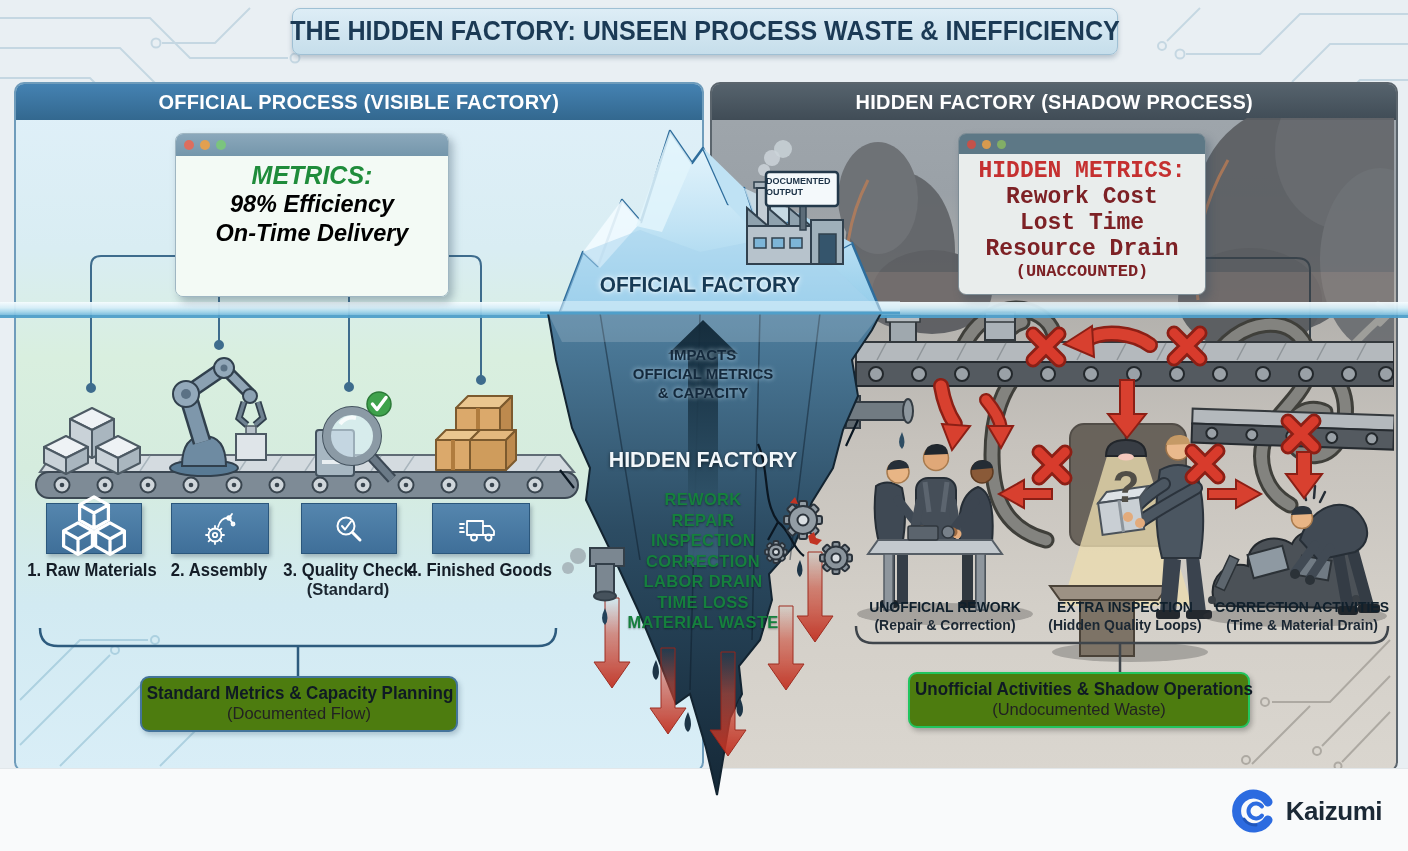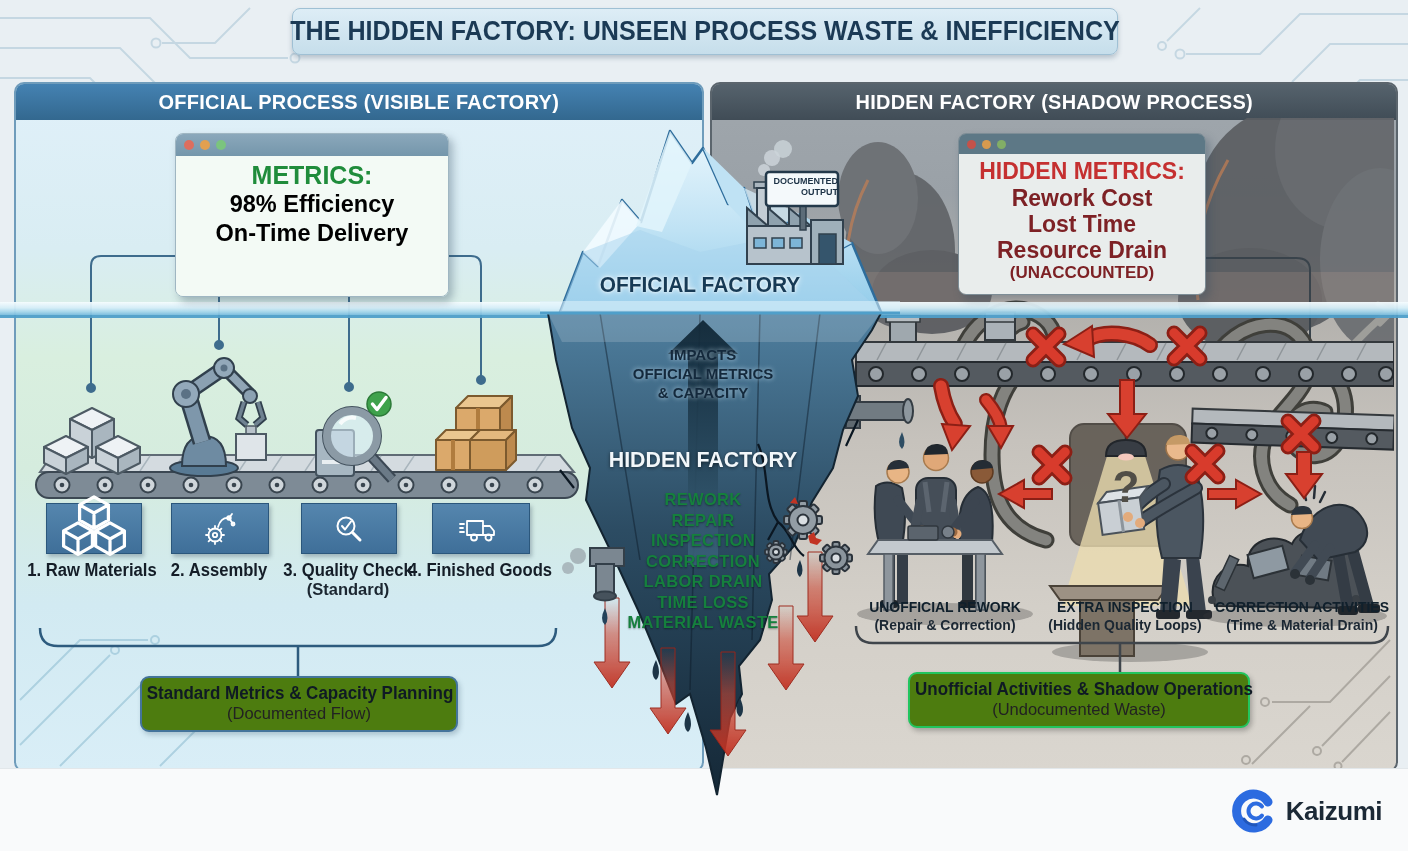--- a/index.html
+++ b/index.html
@@ -29,27 +29,27 @@
     background:linear-gradient(180deg,#f6fdff,#d6eef8 45%,#a6d7ec 75%,#79bcde);
     border-bottom:3px solid #4f9fca;opacity:.95;}
   .iceberg-layer{left:520px;top:118px;z-index:4;pointer-events:none;}
   .txt{z-index:5;}
   
   .win{z-index:5;border-radius:8px;overflow:hidden;box-shadow:4px 5px 8px rgba(50,75,95,.35);}
   .win-bar{height:22px;display:flex;align-items:center;padding-left:8px;gap:6px;}
   .dot{width:10px;height:10px;border-radius:50%;}
   .win-metrics{left:175px;top:133px;width:272px;height:162px;border:1.5px solid #9fb6c2;}
   .win-metrics .win-bar{background:linear-gradient(180deg,#8ba8bb,#7496ab);}
-  .win-metrics .win-body{background:#f3faf5;height:140px;text-align:center;}
+  .win-metrics .win-body{background:#f3faf5;height:140px;text-align:center;font-style:italic;}
   .m-title{font-size:25px;font-weight:800;color:#1f8c3b;padding-top:5px;}
   .m-line{font-size:23.5px;font-weight:800;color:#000000;line-height:29px;}
   .win-hidden{left:958px;top:133px;width:246px;height:160px;border:1.5px solid #7d8d96;}
   .win-hidden .win-bar{height:20px;background:#5d7886;}
   .win-hidden .dot{width:9px;height:9px;}
-  .win-hidden .win-body{background:#e9edec;height:140px;text-align:center;}
+  .win-hidden .win-body{background:#e9edec;height:140px;text-align:center;font-family:Liberation Mono, monospace;}
   .h-title{font-size:23px;font-weight:800;color:#c53030;padding-top:4px;}
   .h-line{font-size:23px;font-weight:800;color:#7d2125;line-height:26px;}
   .h-note{font-size:17px;font-weight:800;color:#7d2125;line-height:20px;}
   
   .station-box{z-index:5;height:49px;background:linear-gradient(180deg,#5586ae,#3f6f99);
     border:1px solid #2b577c;box-shadow:2px 3px 4px rgba(40,60,80,.3);
     display:flex;align-items:center;justify-content:center;}
   .station-label{z-index:5;transform:translateX(-50%) scaleX(.95);font-size:17.5px;font-weight:800;
     color:#141d27;white-space:nowrap;}
   .station-sub{z-index:5;transform:translateX(-50%);font-size:16.5px;font-weight:600;color:#1b2630;white-space:nowrap;}
@@ -65,21 +65,21 @@
   .ice-official{left:700px;top:272px;transform:translateX(-50%) scaleX(.95);font-size:22px;font-weight:800;
     color:#173a55;white-space:nowrap;text-shadow:0 0 7px rgba(255,255,255,.95),0 0 3px rgba(255,255,255,.9);}
   .ice-impact{left:703px;top:345px;transform:translateX(-50%);text-align:center;width:220px;
     font-size:15px;font-weight:800;color:#14293c;line-height:19px;
     text-shadow:0 0 5px rgba(210,235,250,.8);}
   .ice-hidden{left:703px;top:447px;transform:translateX(-50%) scaleX(.97);font-size:22px;font-weight:800;
     color:#f2f7fa;white-space:nowrap;text-shadow:0 1px 4px rgba(0,0,0,.55);}
   .ice-list{left:703px;top:489px;transform:translateX(-50%);width:164px;text-align:center;
     font-size:16.5px;font-weight:700;color:#15803d;line-height:20.5px;letter-spacing:.3px;
     text-shadow:0 1px 2px rgba(0,0,0,.4);}
-  .sign-text{left:766px;top:176px;width:72px;text-align:right;font-size:9px;line-height:11px;
+  .sign-text{left:766px;top:176px;width:72px;text-align:left;font-size:9px;line-height:11px;
     font-weight:800;color:#1c3246;z-index:5;}
   
   .scene-label{z-index:5;transform:translateX(-50%);text-align:center;white-space:nowrap;}
   .scene-label .l1{font-size:15.5px;font-weight:800;color:#10202c;transform:scaleX(.9);}
   .scene-label .l2{font-size:15px;font-weight:600;color:#1b2733;transform:scaleX(.93);}
   .qmark{left:1126px;top:462px;transform:translateX(-50%);font-size:44px;font-weight:800;color:#514e47;z-index:5;}
   
   .footer{left:0;top:768px;width:1408px;height:83px;background:#f9fafb;border-top:1px solid #e2e7ea;z-index:1;}
   .brand{position:absolute;right:26px;top:20px;display:flex;align-items:center;gap:10px;}
   .brand-text{font-size:26px;font-weight:800;color:#1c2936;letter-spacing:-.5px;}

